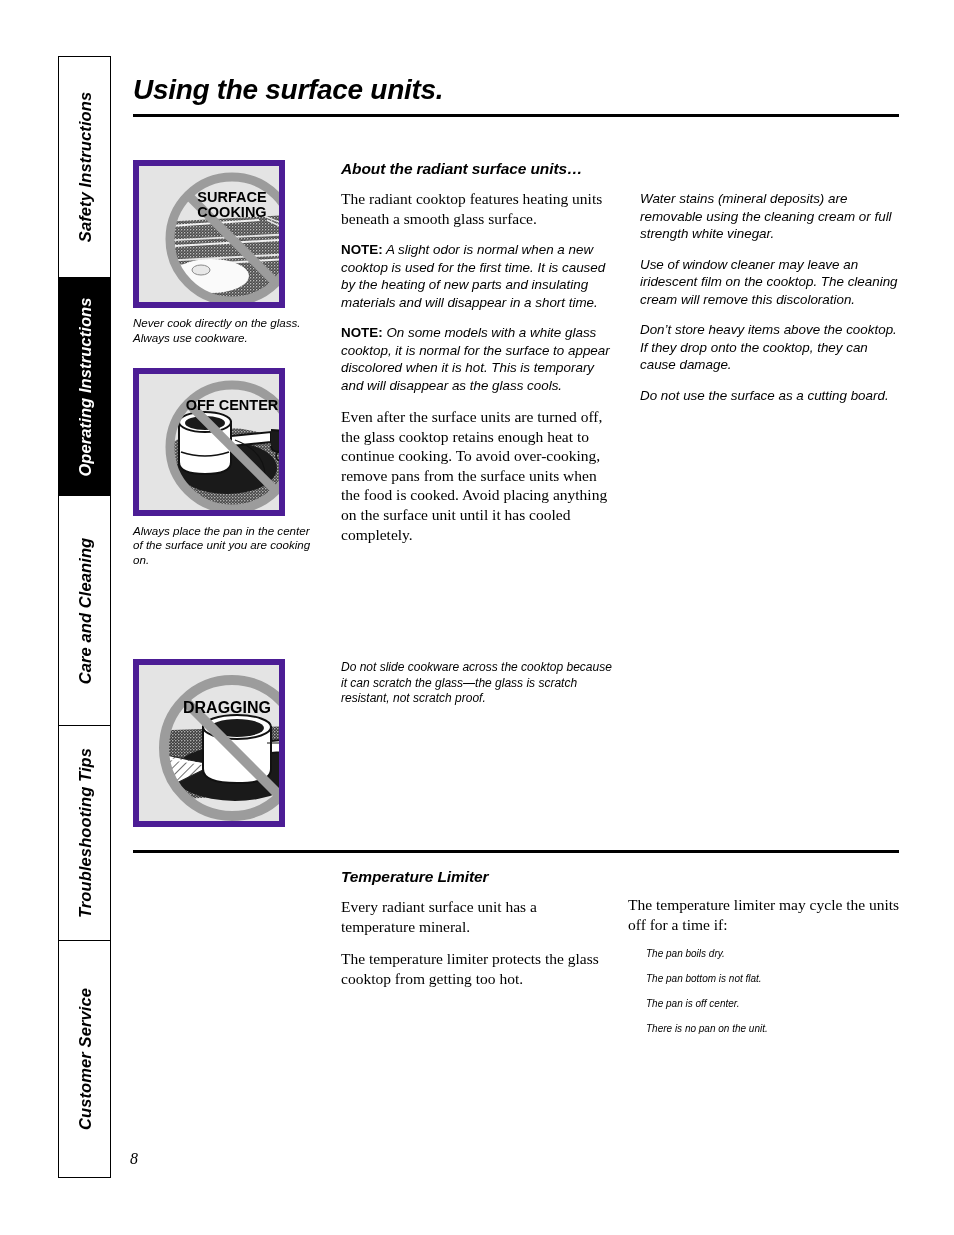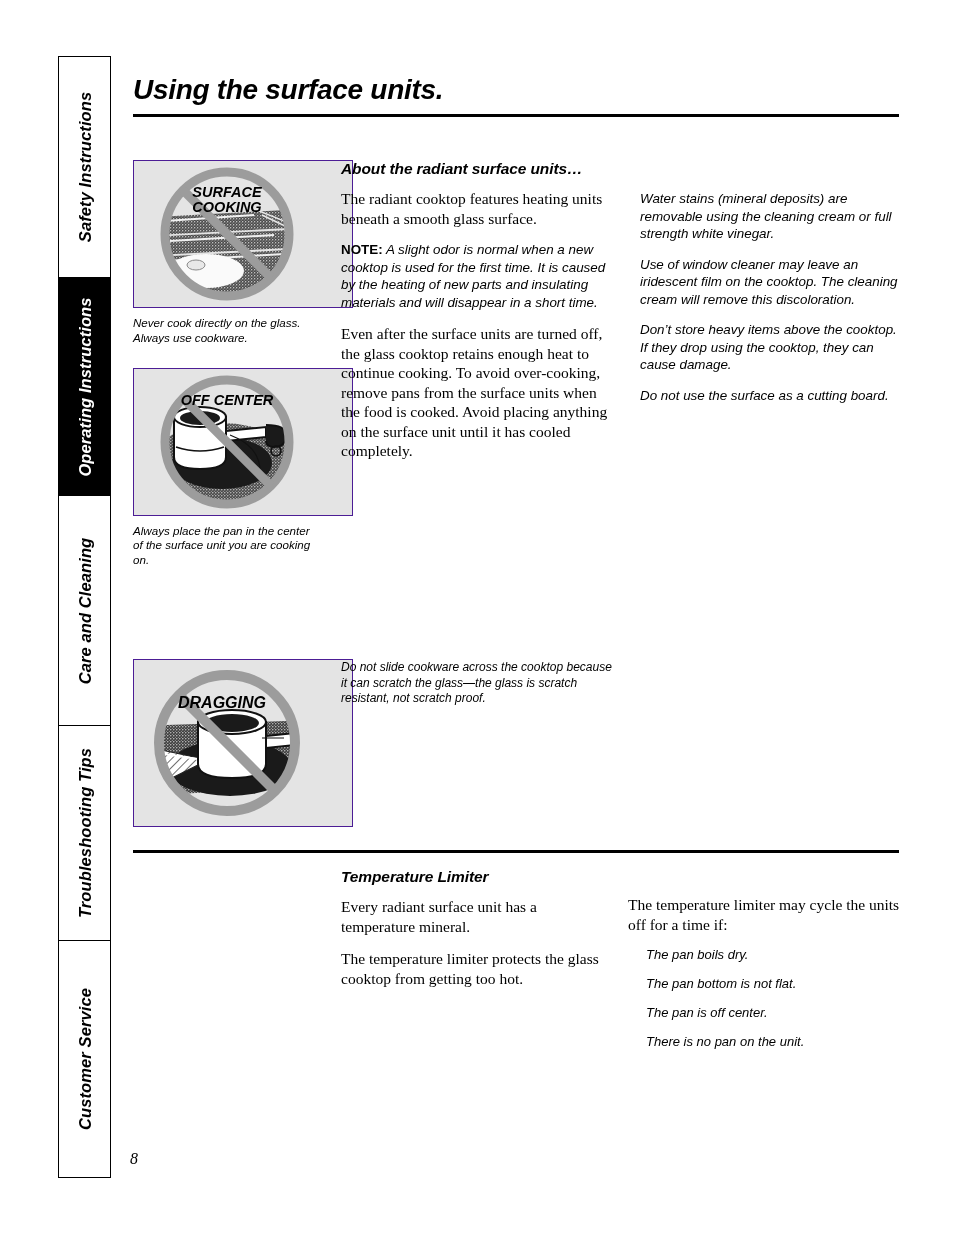--- a/index.html
+++ b/index.html
@@ -102,21 +102,21 @@
   p.sansit-lg {
     font-family: "Liberation Sans", sans-serif;
     font-style: italic;
     font-size: 12px;
     line-height: 1.3;
     margin: 0 0 13px 0;
   }
   .listitem {
     font-family: "Liberation Sans", sans-serif;
     font-style: italic;
-    font-size: 13px;
+    font-size: 10px;
     line-height: 1.3;
     margin: 0 0 12px 18px;
   }
 
   
   #col-left   { position: absolute; left: 133px; top: 160px; width: 188px; }
   #col-mid    { position: absolute; left: 341px; top: 160px; width: 272px; }
   #col-right  { position: absolute; left: 640px; top: 190px; width: 260px; }
 
   #lower-rule {
@@ -127,26 +127,25 @@
     height: 3px;
     background: #000;
   }
   #col-mid-lower  { position: absolute; left: 341px; top: 868px; width: 262px; }
   #col-right-lower{ position: absolute; left: 628px; top: 895px; width: 272px; }
 
   
   .figure { margin: 0 0 14px 0; }
   .figbox {
     box-sizing: border-box;
-    width: 220px;
+    width: 152px;
     background: #e4e4e4;
-    border: 1px solid #4c1d95;
+    border: 6px solid #4c1d95;
     position: relative;
     overflow: hidden;
-    font-style: italic;
   }
   .figbox.h1 { height: 148px; }
   .figbox.h2b { height: 148px; }
   .figbox.h3 { height: 168px; }
   .figcaption {
     font-family: "Liberation Sans", sans-serif;
     font-style: italic;
     font-size: 11.6px;
     line-height: 1.28;
     margin-top: 8px;
@@ -313,32 +312,33 @@
   </div>
 </div>
 
 <div id="col-mid">
   <div class="h2">About the radiant surface units…</div>
 
   <p class="serif">The radiant cooktop features heating units beneath a smooth glass surface.</p>
 
   <p class="sansit"><b>NOTE:</b> <span>A slight odor is normal when a new cooktop is used for the first time. It is caused by the heating of new parts and insulating materials and will disappear in a short time.</span></p>
 
+  <p class="sansit"><b>NOTE:</b> <span>On some models with a white glass cooktop, it is normal for the surface to appear discolored when it is hot. This is temporary and will disappear as the glass cools.</span></p>
 
   <p class="serif">Even after the surface units are turned off, the glass cooktop retains enough heat to continue cooking. To avoid over-cooking, remove pans from the surface units when the food is cooked. Avoid placing anything on the surface unit until it has cooled completely.</p>
 </div>
 
 <div style="position:absolute; left:341px; top:660px; width:272px;">
   <p class="sansit-lg">Do not slide cookware across the cooktop because it can scratch the glass—the glass is scratch resistant, not scratch proof.</p>
 </div>
 
 <div id="col-right">
   <p class="sansit">Water stains (mineral deposits) are removable using the cleaning cream or full strength white vinegar.</p>
   <p class="sansit">Use of window cleaner may leave an iridescent film on the cooktop. The cleaning cream will remove this discoloration.</p>
-  <p class="sansit">Don’t store heavy items above the cooktop. If they drop using the cooktop, they can cause damage.</p>
+  <p class="sansit">Don’t store heavy items above the cooktop. If they drop onto the cooktop, they can cause damage.</p>
   <p class="sansit">Do not use the surface as a cutting board.</p>
 </div>
 
 <div id="lower-rule"></div>
 
 <div id="col-mid-lower">
   <div class="h2">Temperature Limiter</div>
   <p class="serif">Every radiant surface unit has a temperature mineral.</p>
   <p class="serif">The temperature limiter protects the glass cooktop from getting too hot.</p>
 </div>

